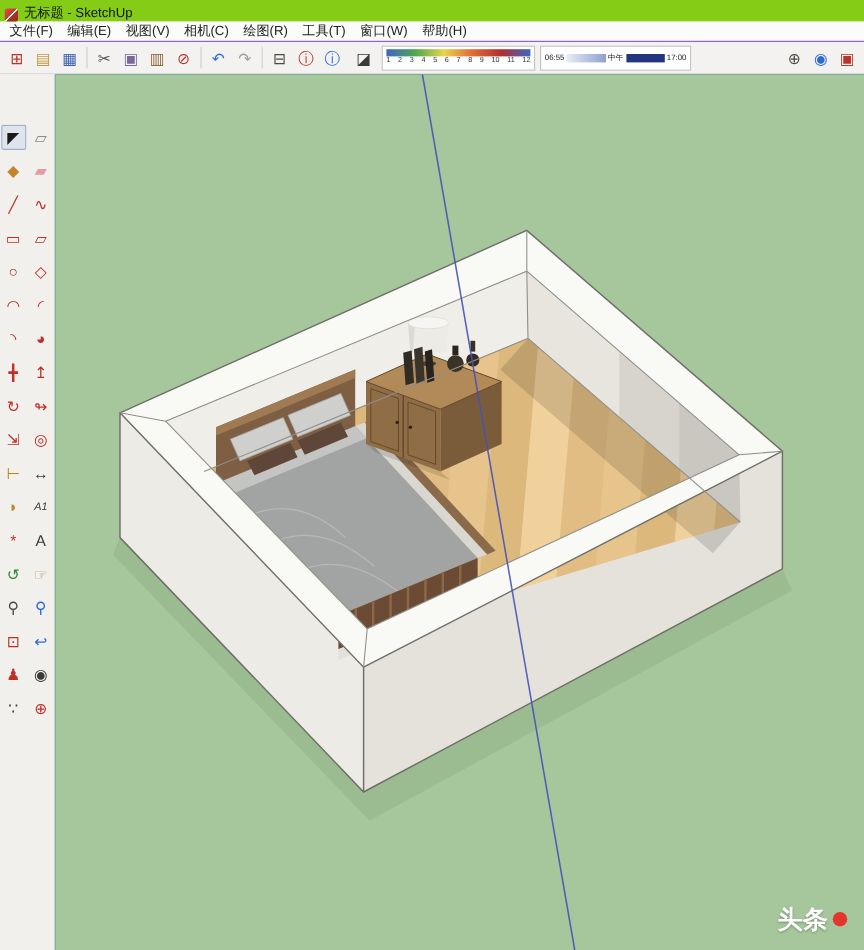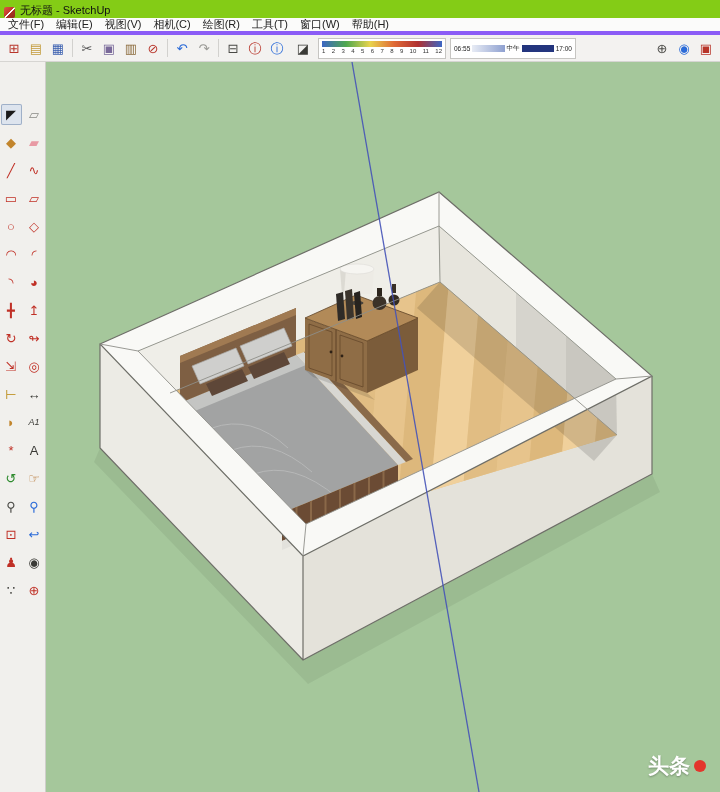--- a/index.html
+++ b/index.html
@@ -1,20 +1,20 @@
 <!DOCTYPE html>
 <html><head>
 <meta charset="utf-8">
 <style>
 *{margin:0;padding:0;box-sizing:border-box}
 html,body{width:720px;height:792px;overflow:hidden}
 body{font-family:"Liberation Sans","DejaVu Sans",sans-serif;background:#fff}
 .titlebar{height:18px;display:flex;align-items:flex-end;gap:5px;padding:0 4px;background:#84cc16;font-size:11px;color:#111}
 .logo{width:11px;height:11px;border-radius:2px;background:linear-gradient(135deg,#E05545 0%,#C23B2C 46%,#fff 46%,#fff 56%,#A93325 56%,#8E2A1E 100%)}
-.menubar{height:17px;display:flex;align-items:center;padding:0 2px;background:#FBFBFA;font-size:11px;color:#222;border-bottom:4px solid #8b5cf6}
+.menubar{height:17px;display:flex;align-items:flex-end;padding:0 2px;background:#FBFBFA;font-size:11px;color:#222;border-bottom:1px solid #8b5cf6}
 .menu-item{padding:1px 6px;white-space:nowrap}
 .toolbar{height:27px;display:flex;align-items:center;padding:0 3px;background:#F3F2F0;border-bottom:1px solid #D6D5D2}
 .tbtn{width:22px;height:22px;display:flex;align-items:center;justify-content:center;font-size:13px;line-height:1}
 .tsep{width:1px;height:18px;background:#D2D1CE;margin:0 3px}
 .shadowctl{display:flex;align-items:center;gap:4px;margin-left:4px}
 .date-slider{width:128px;height:21px;background:#fff;border:1px solid #C6C5C2;display:flex;flex-direction:column;justify-content:center;padding:1px 3px}
 .date-gradient{height:6px;background:linear-gradient(90deg,#3C66C4,#4FA84F,#E8D44D,#E06A35,#B03030,#3C66C4)}
 .date-ticks{display:flex;justify-content:space-between;font-size:6px;color:#333;line-height:8px}
 .time-slider{width:126px;height:21px;background:#fff;border:1px solid #C6C5C2;display:flex;align-items:center;gap:2px;font-size:6.5px;padding:0 3px;color:#222;white-space:nowrap}
 .time-track{height:7px;flex:1}

